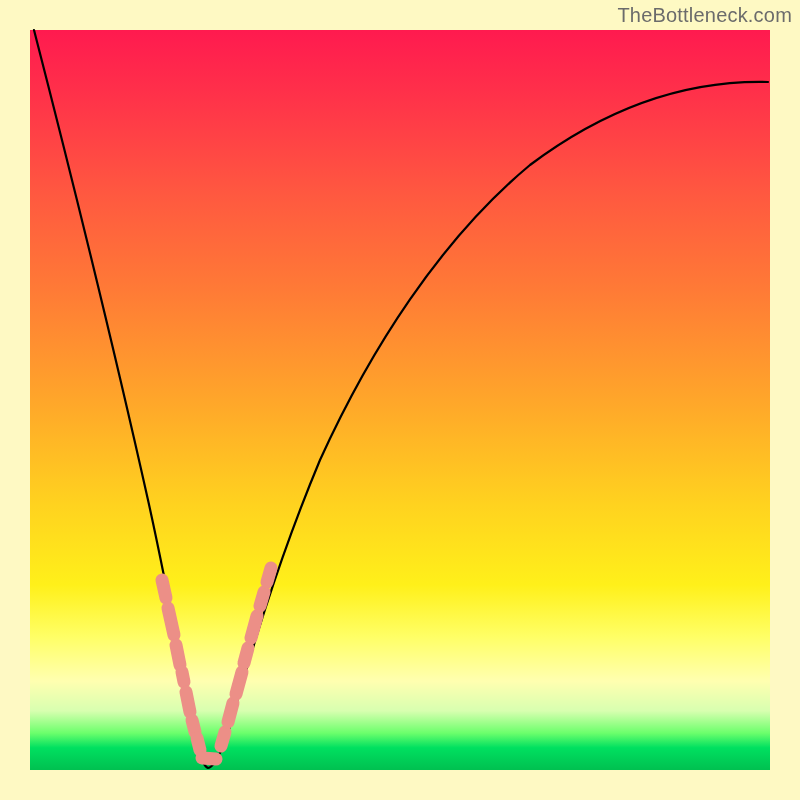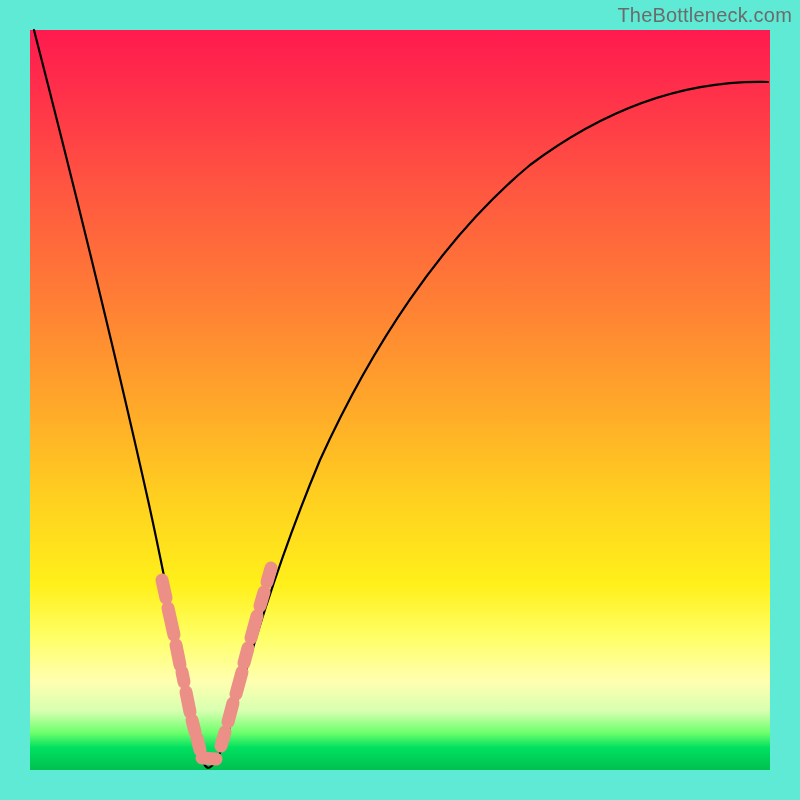--- a/index.html
+++ b/index.html
@@ -8,21 +8,21 @@
     width: 800px;
     height: 800px;
     background: #000;
     font-family: Arial, Helvetica, sans-serif;
     overflow: hidden;
   }
   .stage {
     position: relative;
     width: 800px;
     height: 800px;
-    background: #5eead4;
+    background: #fef9c3;
   }
   .plot-area {
     position: absolute;
     left: 30px;
     top: 30px;
     width: 740px;
     height: 740px;
     
     background: linear-gradient(
       to bottom,

